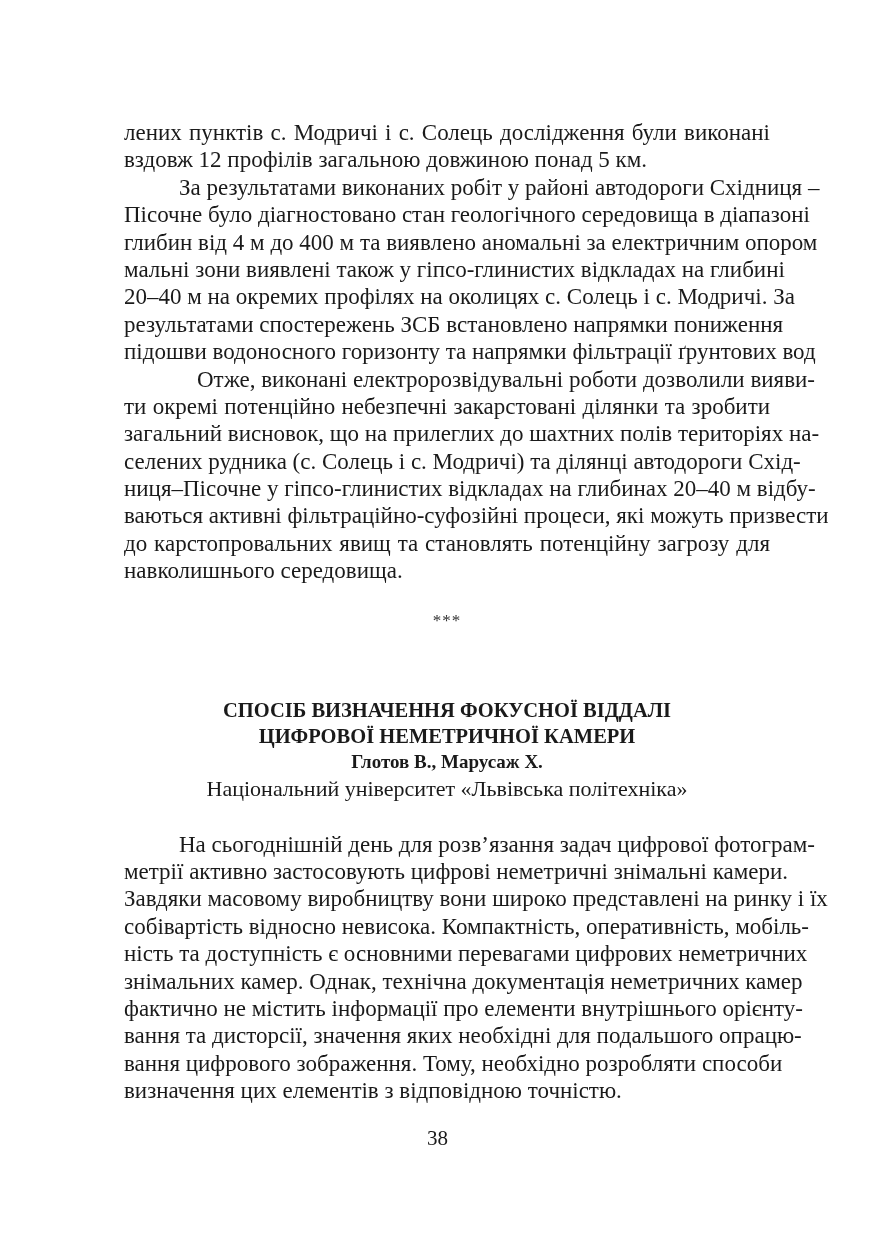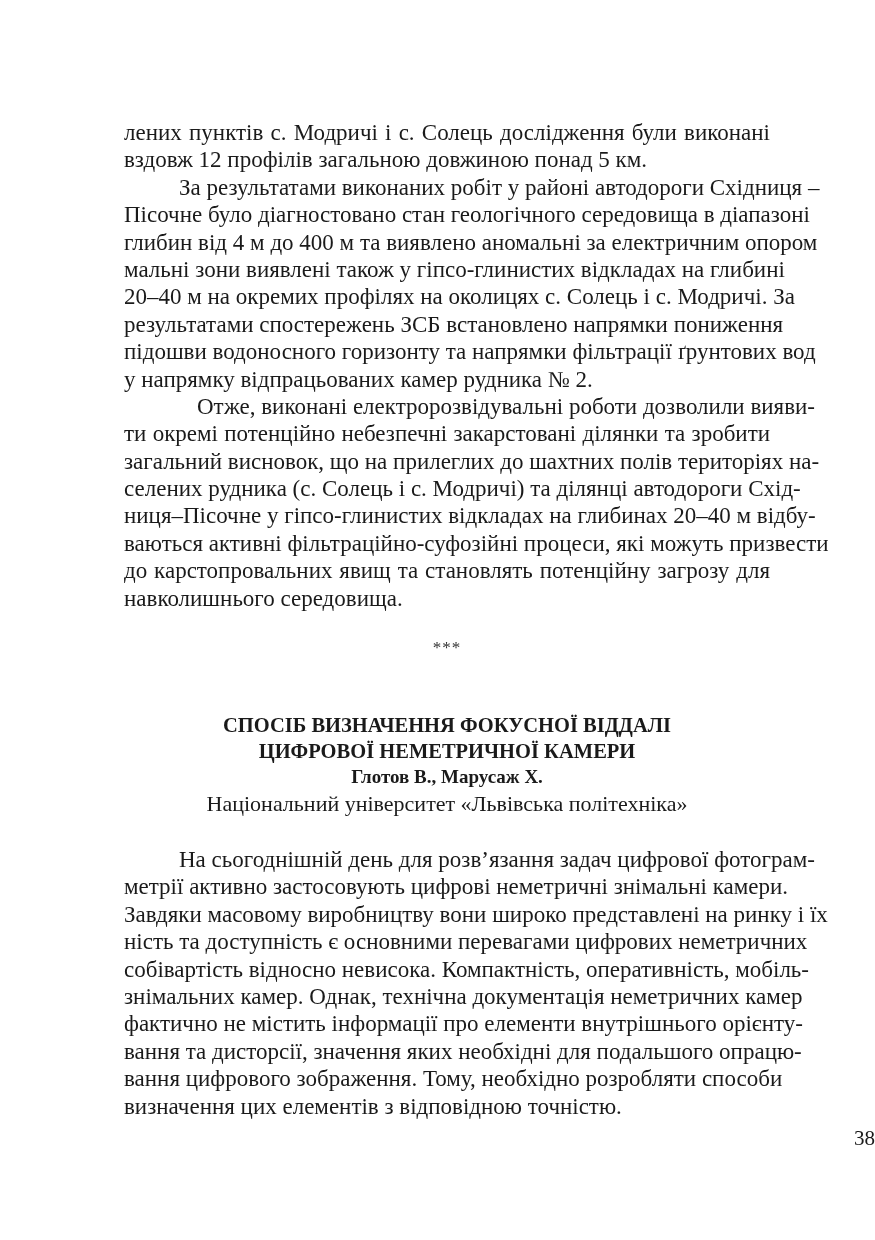--- a/index.html
+++ b/index.html
@@ -13,47 +13,46 @@
     font-size: 23px; line-height: 27.4px; height: 27.4px;
     text-align: justify; text-align-last: justify; white-space: nowrap;
     overflow: visible;
   }
   .line.last { text-align-last: left; }
   .line.indent { text-indent: 55px; }
   .line.indent2 { text-indent: 73px; }
   .stars { text-align: center; font-size: 17px; margin-top: 26px; height: 30px; color: #333; letter-spacing: 1px; }
   .title {
     text-align: center; font-weight: bold; font-size: 20.5px; line-height: 26px;
-    margin-top: 44px;
+    margin-top: 56px;
   }
   .title div { height: 26px; }
   .authors { text-align: center; font-weight: bold; font-size: 19px; line-height: 26px; height: 26px; }
   .affil { text-align: center; font-size: 22px; line-height: 28px; height: 28px; }
   .para-gap { height: 28px; }
-  .page-number { position: absolute; left: 0; width: 875px; top: 1126px; text-align: right; font-size: 21px; }
+  .page-number { position: absolute; left: 0; width: 875px; top: 1126px; text-align: center; font-size: 21px; }
 </style>
 </head>
 <body>
 
 <div class="page">
 
   <div>
     <div class="line">лених пунктів с. Модричі і с. Солець дослідження були виконані</div>
     <div class="line last">вздовж 12 профілів загальною довжиною понад 5 км.</div>
   </div>
 
   <div>
     <div class="line indent">За результатами виконаних робіт у районі автодороги Східниця –</div>
     <div class="line">Пісочне було діагностовано стан геологічного середовища в діапазоні</div>
     <div class="line">глибин від 4 м до 400 м та виявлено аномальні за електричним опором</div>
     <div class="line">мальні зони виявлені також у гіпсо-глинистих відкладах на глибині</div>
     <div class="line">20–40 м на окремих профілях на околицях с. Солець і с. Модричі. За</div>
     <div class="line">результатами спостережень ЗСБ встановлено напрямки пониження</div>
     <div class="line">підошви водоносного горизонту та напрямки фільтрації ґрунтових вод</div>
-    <div class="line last">у напрямку відпрацьованих камер рудника № 2.</div>
   </div>
 
   <div>
     <div class="line indent2">Отже, виконані електророзвідувальні роботи дозволили вияви-</div>
     <div class="line">ти окремі потенційно небезпечні закарстовані ділянки та зробити</div>
     <div class="line">загальний висновок, що на прилеглих до шахтних полів територіях на-</div>
     <div class="line">селених рудника (с. Солець і с. Модричі) та ділянці автодороги Схід-</div>
     <div class="line">ниця–Пісочне у гіпсо-глинистих відкладах на глибинах 20–40 м відбу-</div>
     <div class="line">ваються активні фільтраційно-суфозійні процеси, які можуть призвести</div>
     <div class="line">до карстопровальних явищ та становлять потенційну загрозу для</div>
@@ -68,22 +67,22 @@
   </div>
   <div class="authors">Глотов В., Марусаж Х.</div>
   <div class="affil">Національний університет «Львівська політехніка»</div>
 
   <div class="para-gap"></div>
 
   <div>
     <div class="line indent">На сьогоднішній день для розв’язання задач цифрової фотограм-</div>
     <div class="line">метрії активно застосовують цифрові неметричні знімальні камери.</div>
     <div class="line">Завдяки масовому виробництву вони широко представлені на ринку і їх</div>
+    <div class="line">собівартість відносно невисока. Компактність, оперативність, мобіль-</div>
     <div class="line">ність та доступність є основними перевагами цифрових неметричних</div>
-    <div class="line">собівартість відносно невисока. Компактність, оперативність, мобіль-</div>
     <div class="line">знімальних камер. Однак, технічна документація неметричних камер</div>
     <div class="line">фактично не містить інформації про елементи внутрішнього орієнту-</div>
     <div class="line">вання та дисторсії, значення яких необхідні для подальшого опрацю-</div>
     <div class="line">вання цифрового зображення. Тому, необхідно розробляти способи</div>
     <div class="line last">визначення цих елементів з відповідною точністю.</div>
   </div>
 </div>
 
 <div class="page-number">38</div>
 

